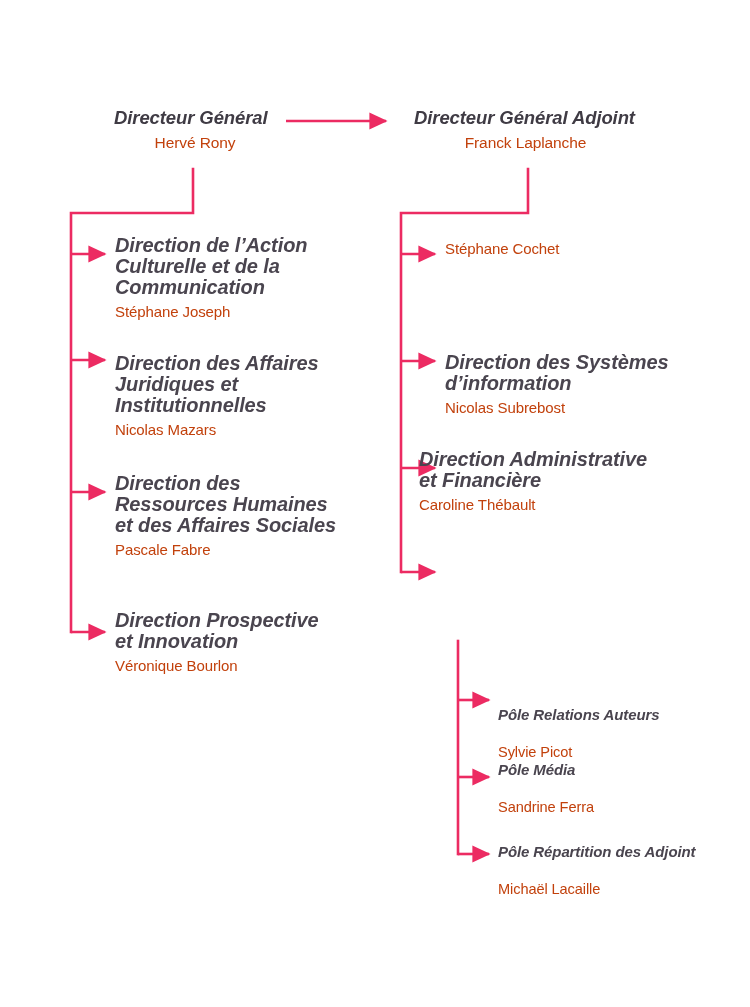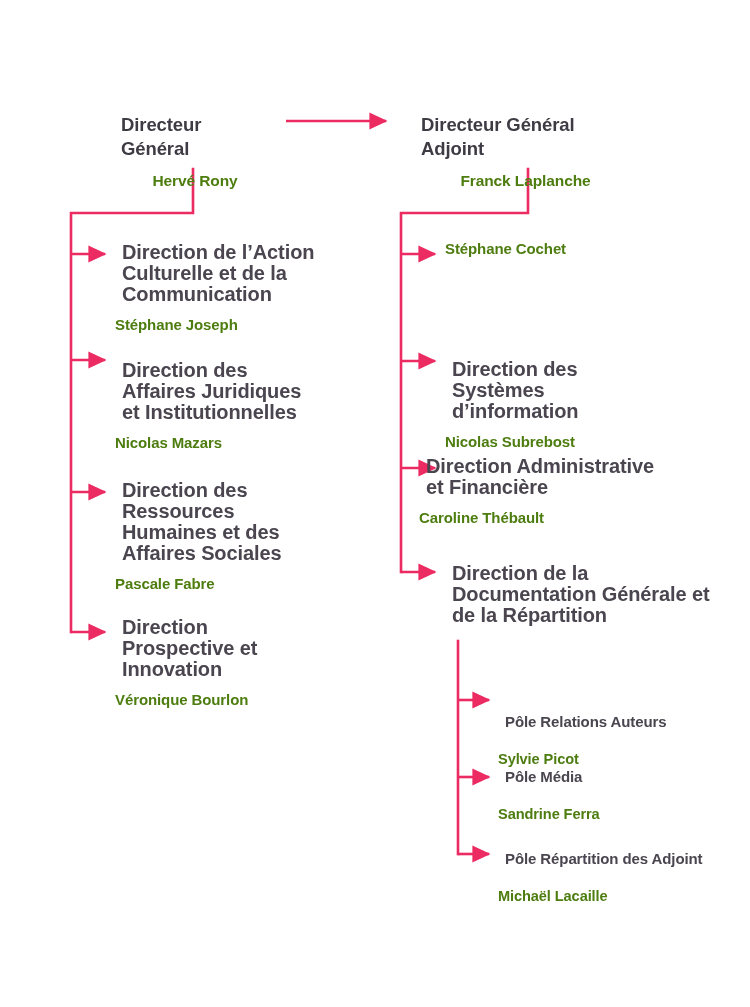--- a/index.html
+++ b/index.html
@@ -31,30 +31,31 @@
     height: 1007px;
     pointer-events: none;
   }
 
   .node {
     position: absolute;
     box-sizing: border-box;
   }
 
   .node-title {
-    margin: 7px;
+    margin: 0;
     font-weight: 700;
     color: #4a454f;
     letter-spacing: -0.1px;
+    font-style: italic;
   }
 
   .node-person {
     margin: 0;
-    font-weight: 700;
-    color: #4d7c0f;
+    font-weight: 400;
+    color: #c2410c;
     letter-spacing: -0.1px;
   }
 
   
   .level-director .node-title {
     font-size: 18.5px;
     line-height: 24px;
     color: #3f3b44;
   }
   .level-director .node-person {
@@ -176,21 +177,20 @@
     <p class="node-title">Direction des Systèmes d’information</p>
     <p class="node-person">Nicolas Subrebost</p>
   </div>
 
   <div class="node level-direction" id="node-dir-admin">
     <p class="node-title">Direction Administrative et Financière</p>
     <p class="node-person">Caroline Thébault</p>
   </div>
 
   <div class="node level-direction" id="node-dir-doc">
-    <p class="node-title">Direction de la Documentation Générale et de la Répartition</p>
   </div>
 
   <div class="node level-pole" id="node-pole-auteurs">
     <p class="node-title">Pôle Relations Auteurs</p>
     <p class="node-person">Sylvie Picot</p>
   </div>
 
   <div class="node level-pole" id="node-pole-media">
     <p class="node-title">Pôle Média</p>
     <p class="node-person">Sandrine Ferra</p>

